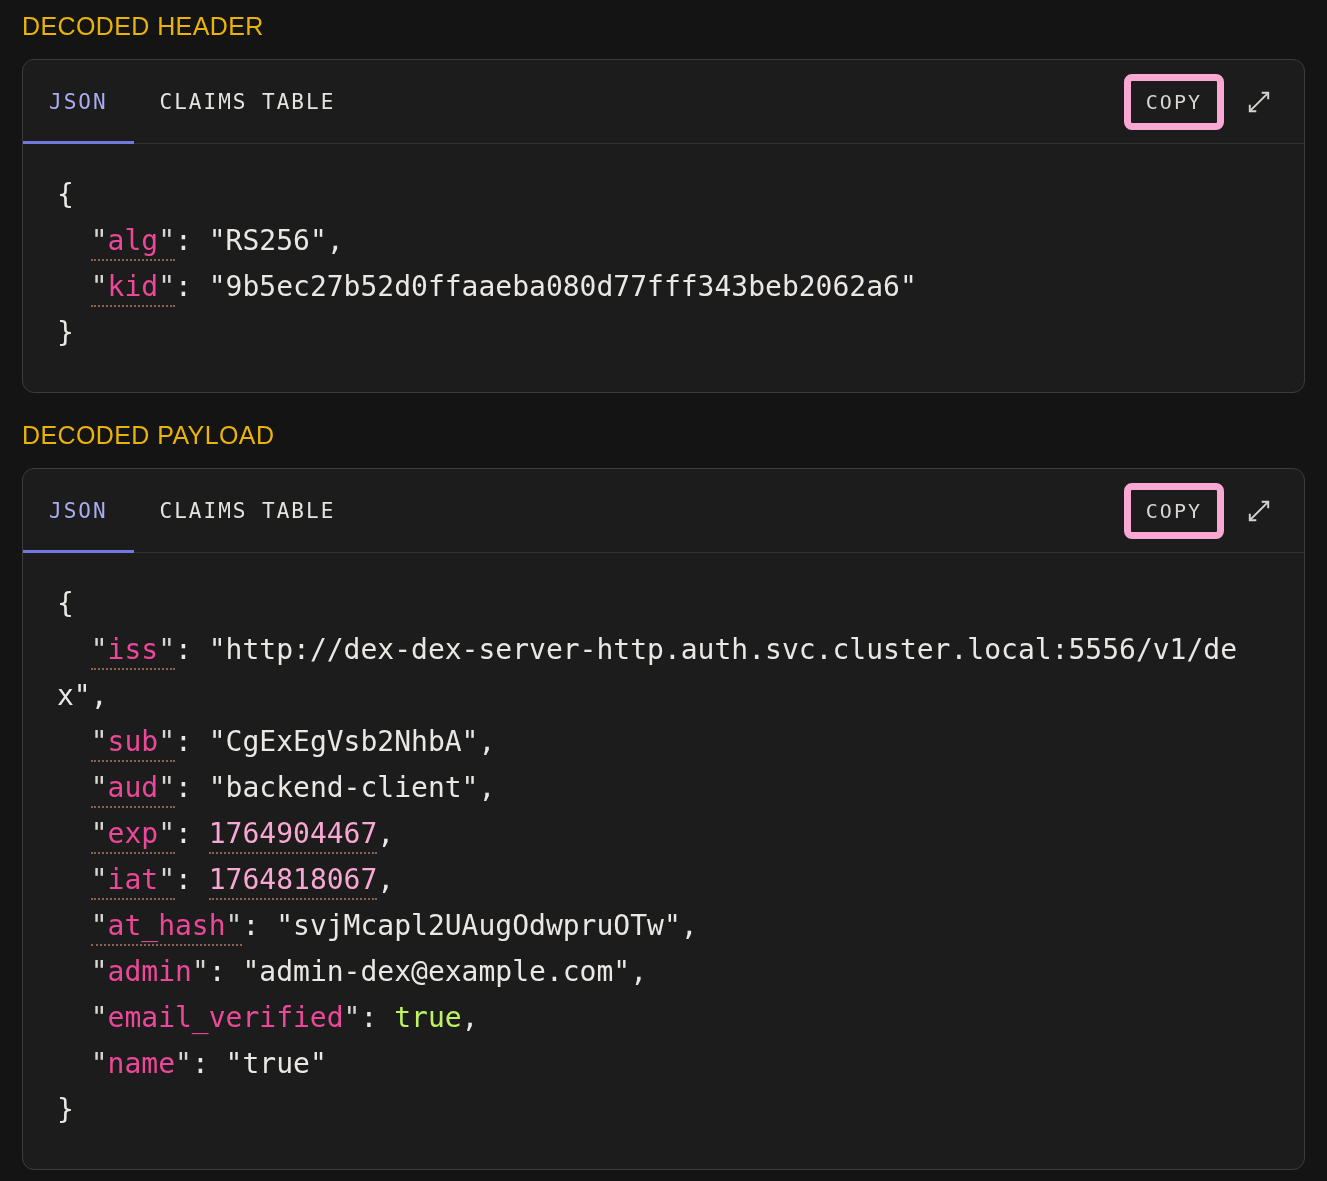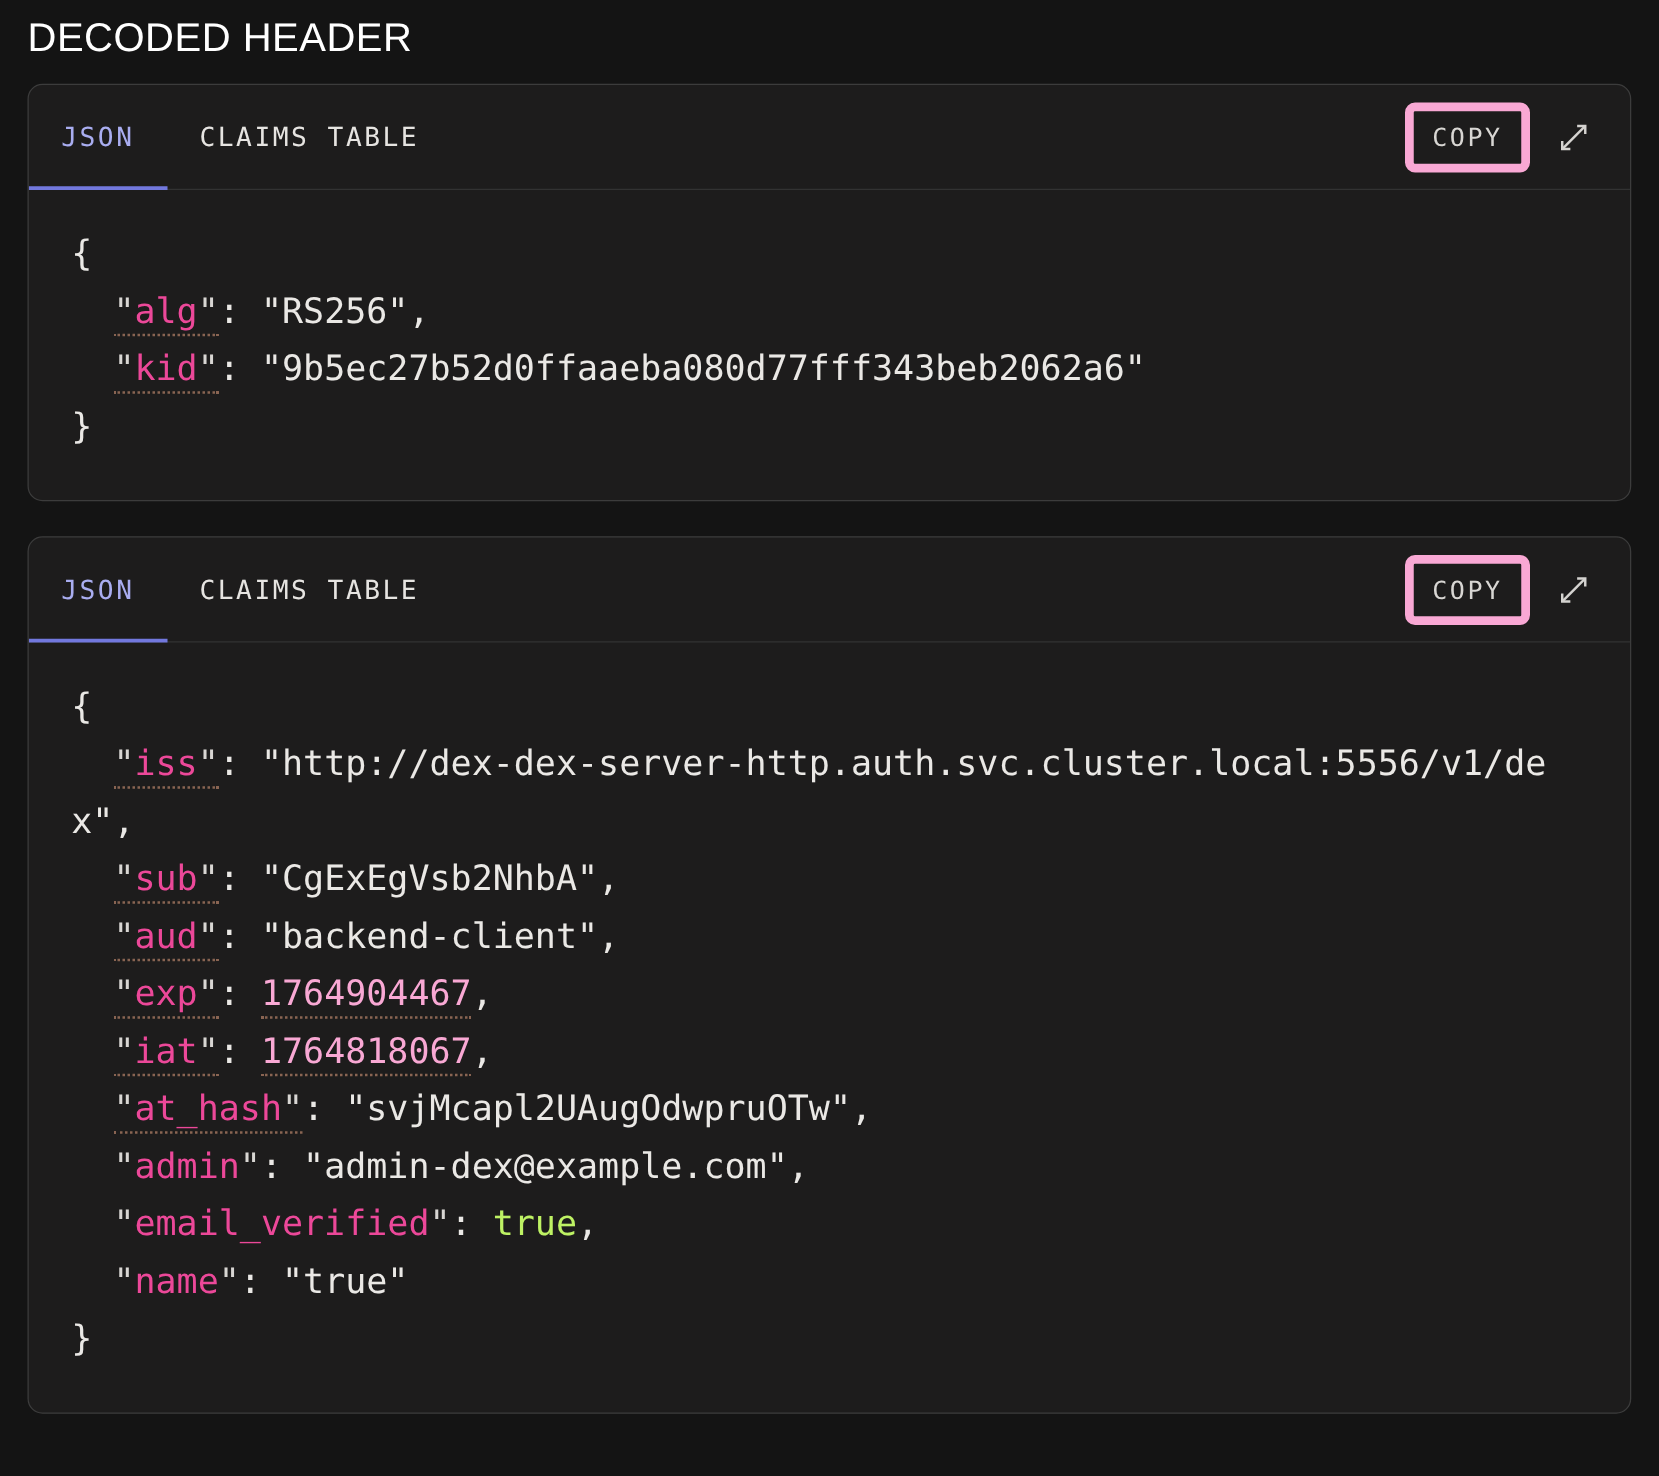--- a/index.html
+++ b/index.html
@@ -5,22 +5,22 @@
   * { margin: 0; padding: 0; box-sizing: border-box; }
   html, body { background: #141414; }
   body {
     width: 1327px; height: 1181px;
     padding: 12px 22px;
     overflow: hidden;
     font-family: "DejaVu Sans Mono", monospace;
   }
   .section-title {
     font-family: "Liberation Sans", sans-serif;
-    font-size: 32px; font-weight: 500; letter-spacing: .4px;
-    color: #ffffff;
+    font-size: 25px; font-weight: 500; letter-spacing: .4px;
+    color: #eab308;
     margin: 0 0 18px 0;
   }
   .panel {
     background: #1d1c1c;
     border: 1px solid #3c3c3c;
     border-radius: 12px;
     margin-bottom: 28px;
     overflow: hidden;
   }
   .tabbar {
@@ -98,20 +98,21 @@
     <div class="json-body">
         <div class="jline"><span class="jp">{</span></div>
         <div class="jline"><span class="jp">  </span><span class="jkey linked"><span class="jq">"</span><span class="jk">alg</span><span class="jq">"</span></span><span class="jp">: </span><span class="jstr"><span class="jsq">"</span><span class="jsv">RS256</span><span class="jsq">"</span></span><span class="jp">,</span></div>
         <div class="jline"><span class="jp">  </span><span class="jkey linked"><span class="jq">"</span><span class="jk">kid</span><span class="jq">"</span></span><span class="jp">: </span><span class="jstr"><span class="jsq">"</span><span class="jsv">9b5ec27b52d0ffaaeba080d77fff343beb2062a6</span><span class="jsq">"</span></span></div>
         <div class="jline"><span class="jp">}</span></div>
       </div>
   </div>
 </section>
 
 <section>
+  <h2 class="section-title">DECODED PAYLOAD</h2>
   <div class="panel">
     <div class="tabbar">
       <div class="tab active">JSON</div>
       <div class="tab">CLAIMS TABLE</div>
       <button class="copy-btn">COPY</button>
       <button class="expand-btn">
         <svg width="26" height="26" viewBox="0 0 24 24" fill="none" stroke="#d5d3d0" stroke-width="1.8">
           <path d="M14.5 3.5h6v6"></path>
           <path d="M9.5 20.5h-6v-6"></path>
           <line x1="4" y1="20" x2="20" y2="4"></line>

